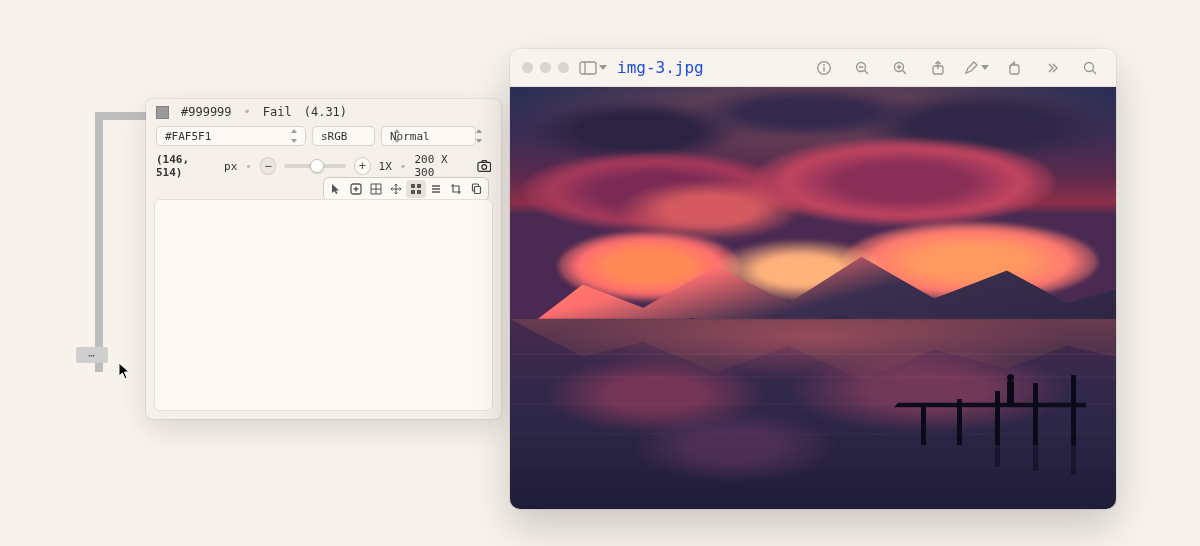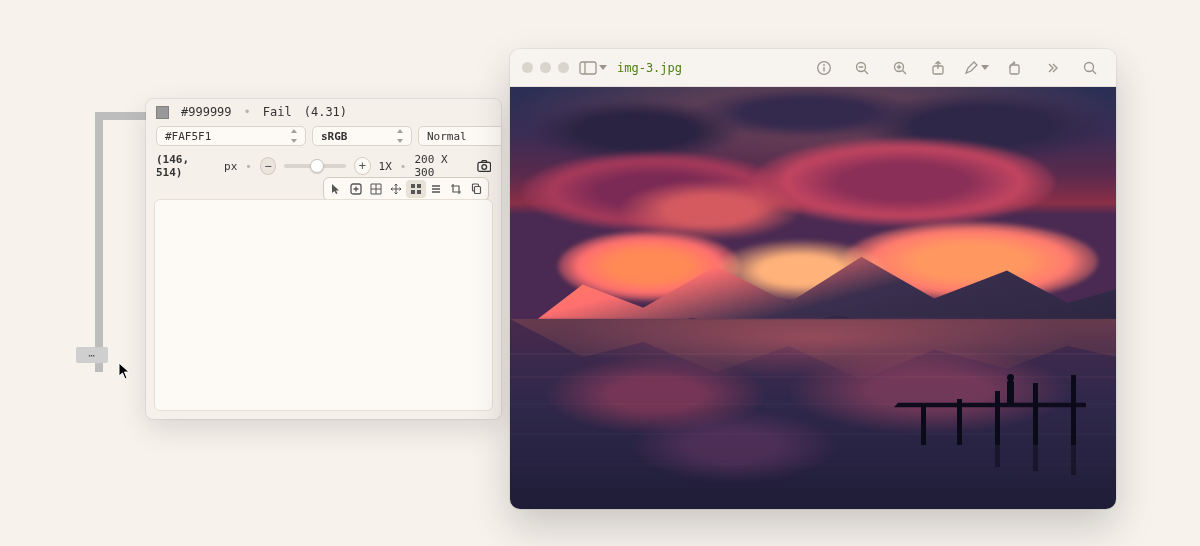--- a/index.html
+++ b/index.html
@@ -67,21 +67,21 @@
     background: #fdfaf6;
     border: 1px solid #d9d4cc;
     border-radius: 5px;
     display: flex; align-items: center; justify-content: space-between;
     padding: 0 6px 0 8px;
     font-family: ui-monospace, Menlo, monospace;
     font-size: 11px;
     gap: 44px;
   }
   .sel-color { width: 150px; }
-  .sel-space { width: 100px; font-weight: bold; }
+  .sel-space { width: 63px; }
   .sel-blend { width: 95px; }
   .updown {
     width: 10px; height: 14px; position: relative; opacity: .55;
   }
   .updown::before, .updown::after {
     content: ""; position: absolute; left: 2px;
     border-left: 3px solid transparent; border-right: 3px solid transparent;
   }
   .updown::before { top: 0; border-bottom: 4px solid #555; }
   .updown::after  { bottom: 0; border-top: 4px solid #555; }
@@ -147,21 +147,21 @@
     display: flex; align-items: center;
     padding: 0 12px;
     gap: 10px;
     background: #f7f3ee;
     border-bottom: 1px solid #e6e0d8;
   }
   .traffic { display: flex; gap: 7px; }
   .tl { width: 11px; height: 11px; border-radius: 50%; background: #d9d4cc; }
   .titlebar .title {
     font-family: ui-monospace, Menlo, monospace;
-    font-size: 12px; color: #4d7c0f;
+    font-size: 16px; color: #1d4ed8;
   }
   .tb-icon {
     width: 28px; height: 24px;
     display: flex; align-items: center; justify-content: center;
     color: #9b958c;
     border-radius: 5px;
   }
   .tb-sep { flex: 1; }
   .sidebar-toggle {
     display: flex; align-items: center; gap: 2px;

